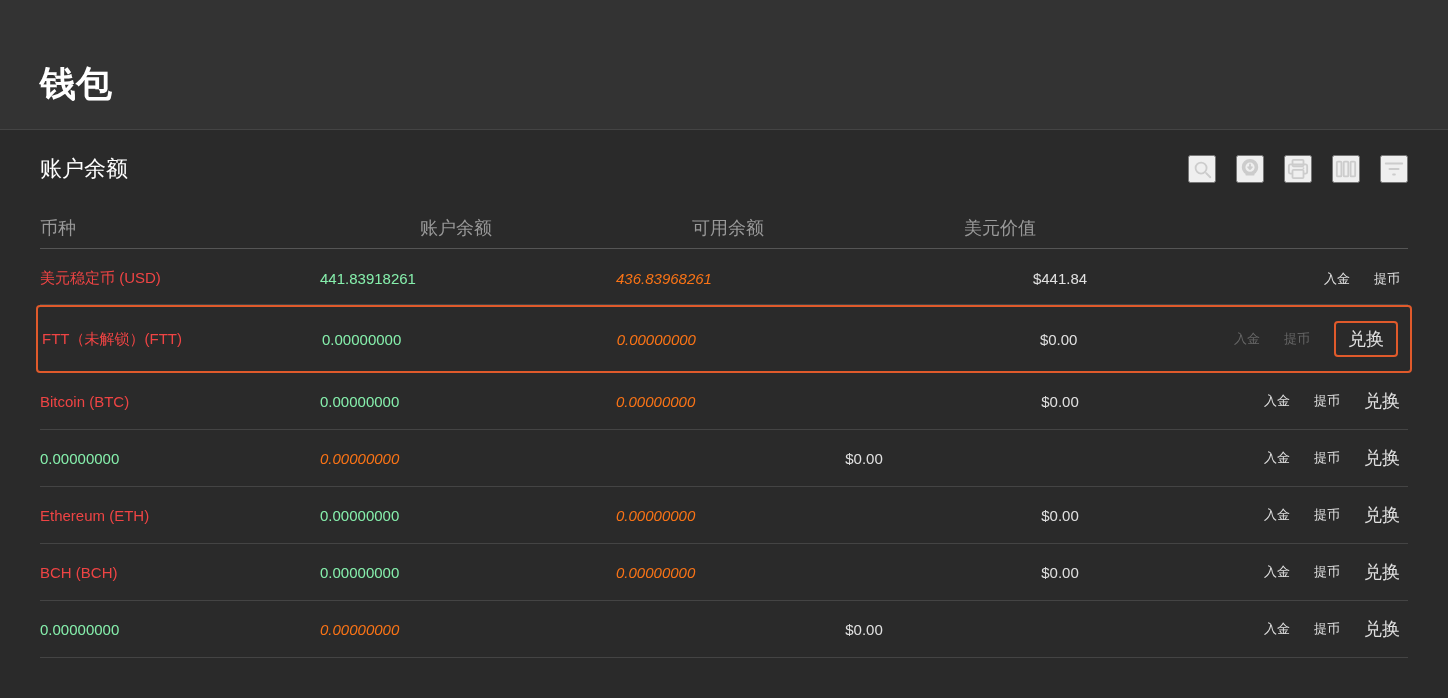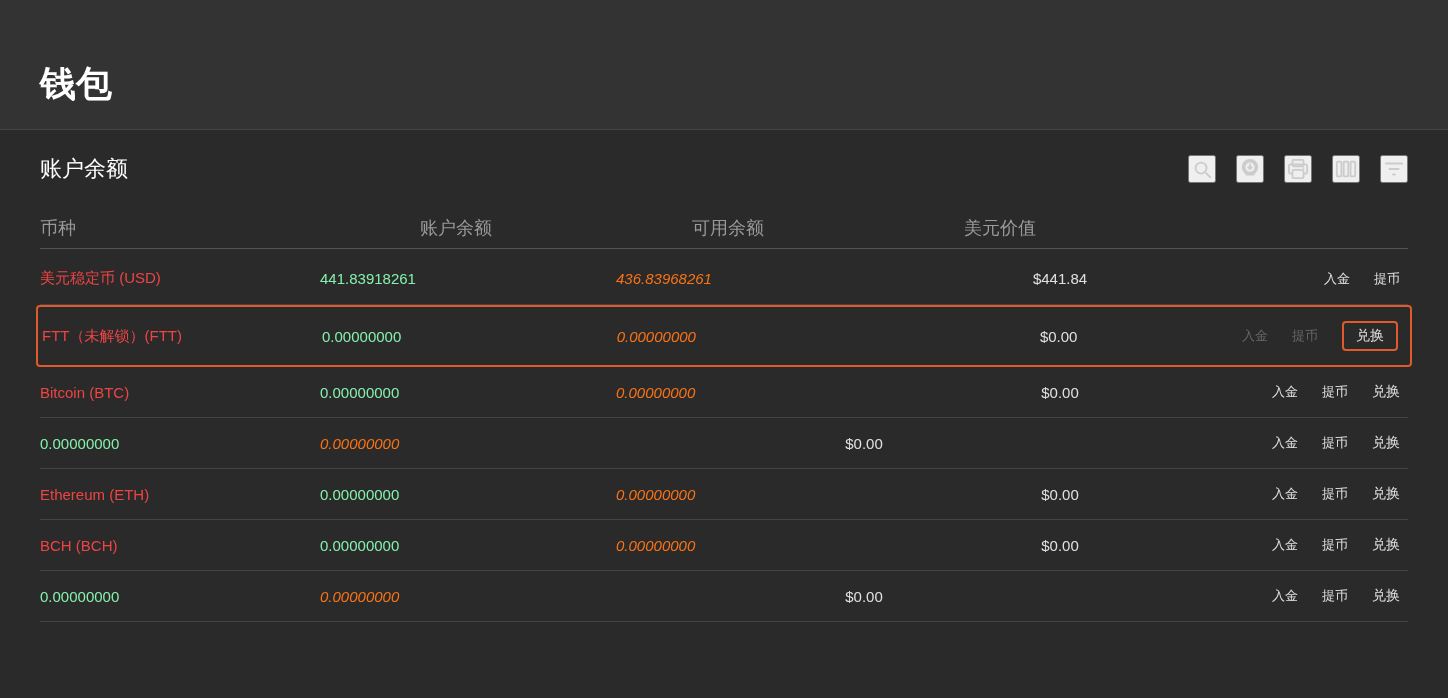--- a/index.html
+++ b/index.html
@@ -138,21 +138,21 @@
 
     .action-btn.exchange-highlighted {
       border: 2px solid #e05a2b;
       border-radius: 4px;
       padding: 4px 12px;
       color: #e0e0e0;
     }
 
     .action-btn.exchange {
       color: #e0e0e0;
-      font-size: 14px;
+      font-size: 18px;
     }
 
     
     .icon-svg {
       width: 22px;
       height: 22px;
       fill: currentColor;
     }
   </style>
 </head>

